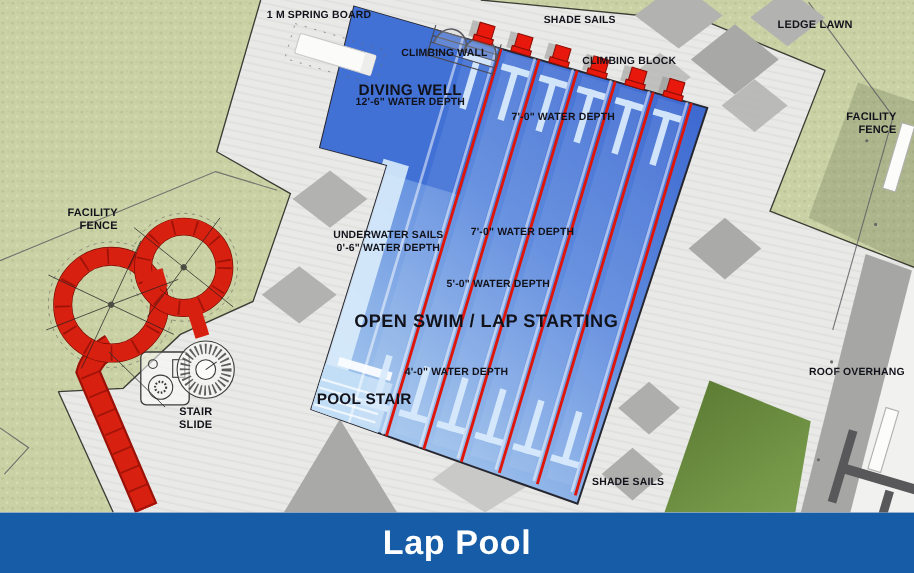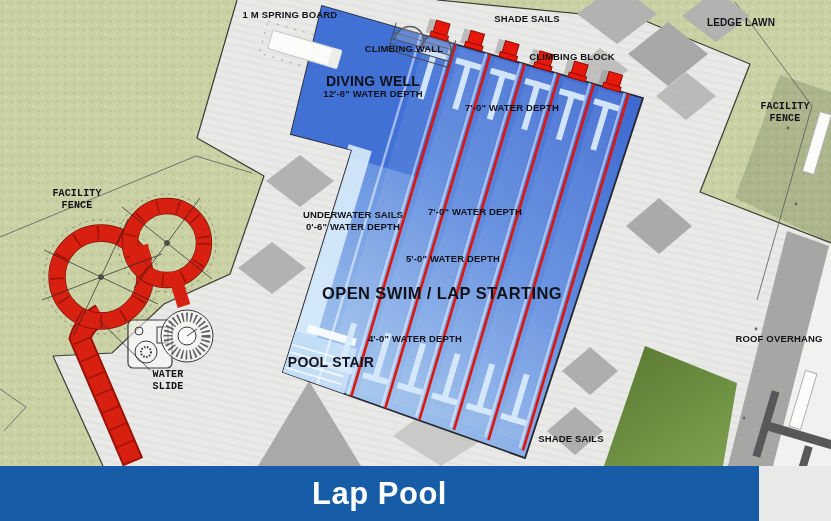--- a/index.html
+++ b/index.html
@@ -7,23 +7,23 @@
   }
   html,body{margin:0;padding:0;background:#888;}
   .stage{position:relative;width:831px;height:521px;overflow:hidden;
          font-family:"Liberation Sans","DejaVu Sans",sans-serif;background:var(--c-deck);}
   .plan{position:absolute;left:0;top:0;width:831px;height:398px;}
   .plan svg{position:absolute;left:0;top:0;}
   .lbl{position:absolute;color:var(--c-label);font-weight:bold;white-space:nowrap;
        transform:translate(-50%,-50%);font-size:9.5px;letter-spacing:.15px;line-height:1.15;}
   .lbl.big{font-size:16.5px;letter-spacing:.4px;}
   .lbl.med{font-size:14px;letter-spacing:.2px;}
-  .lbl.wrap{white-space:normal;transform:none;text-align:center;font-family:Liberation Mono, monospace;}
+  .lbl.wrap{white-space:normal;transform:none;text-align:right;}
   .lbl.sub{font-size:9.5px;}
-  .titlebar{position:absolute;left:0;top:466px;width:759px;height:55px;background:var(--c-titlebar);
+  .titlebar{position:absolute;left:0;top:466px;width:831px;height:55px;background:var(--c-titlebar);
             display:flex;align-items:center;justify-content:center;text-align:center;}
   .titlebar .t{color:#fff;font-size:31px;font-weight:bold;letter-spacing:.5px;}
 </style>
 </head>
 <body>
 
 <div class="stage">
   <div class="plan">
     <svg width="831" height="466" viewBox="0 0 831 466">
       <defs>
@@ -295,21 +295,21 @@
     <div class="lbl" style="left:512px;top:108px">7'-0" WATER DEPTH</div>
     <div class="lbl wrap" style="left:755px;top:101px;width:60px;font-size:10px">FACILITY FENCE</div>
     <div class="lbl wrap" style="left:47px;top:188px;width:60px;font-size:10px">FACILITY FENCE</div>
     <div class="lbl" style="left:353px;top:215px">UNDERWATER SAILS</div>
     <div class="lbl" style="left:353px;top:227px">0'-6" WATER DEPTH</div>
     <div class="lbl" style="left:475px;top:212px">7'-0" WATER DEPTH</div>
     <div class="lbl" style="left:453px;top:259px">5'-0" WATER DEPTH</div>
     <div class="lbl big" style="left:442px;top:293px">OPEN SWIM / LAP STARTING</div>
     <div class="lbl" style="left:415px;top:339px">4'-0" WATER DEPTH</div>
     <div class="lbl med" style="left:331px;top:362px">POOL STAIR</div>
-    <div class="lbl wrap" style="left:143px;top:369px;width:50px;font-size:10px">WATER SLIDE</div>
+    <div class="lbl wrap" style="left:143px;top:369px;width:50px;font-size:10px">STAIR SLIDE</div>
     <div class="lbl" style="left:779px;top:339px">ROOF OVERHANG</div>
     <div class="lbl" style="left:571px;top:439px">SHADE SAILS</div>
   </div>
 
   <div class="titlebar">
     <span class="t">Lap Pool</span>
   </div>
 </div>
 
 </body></html>

